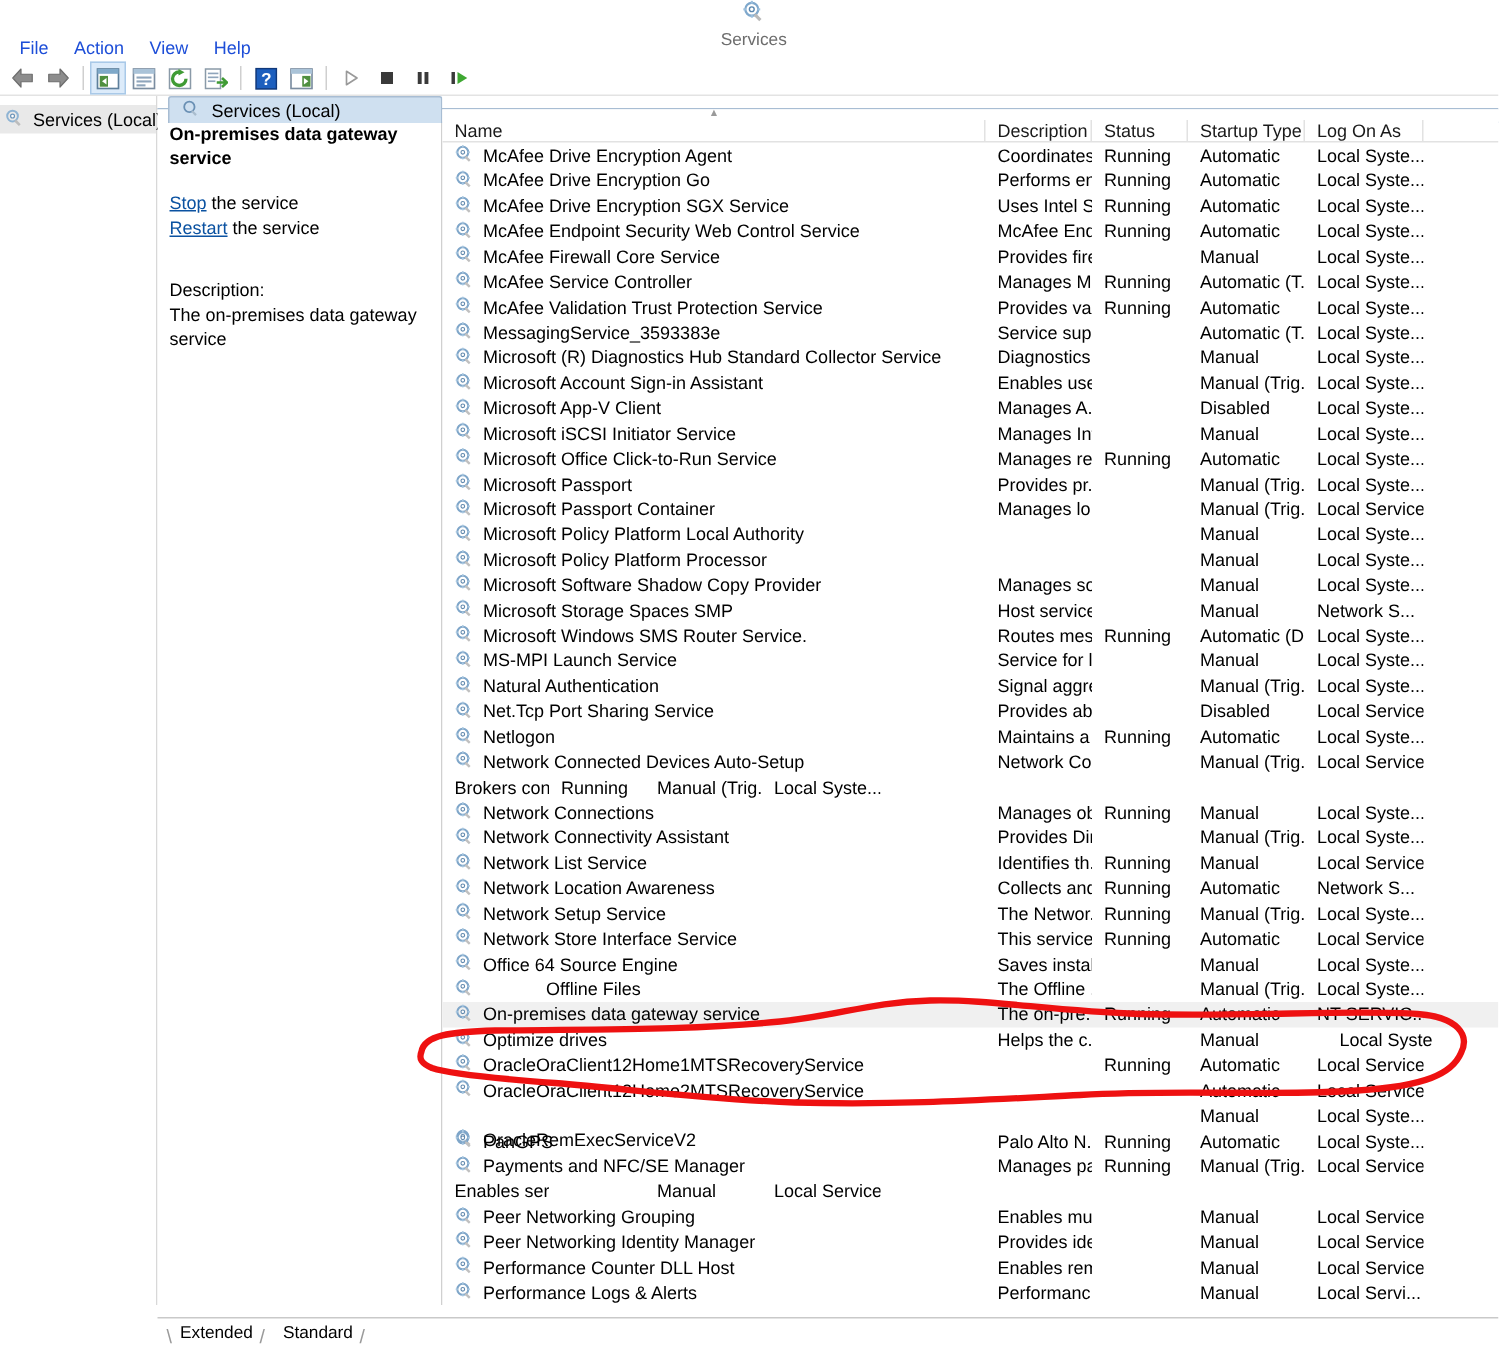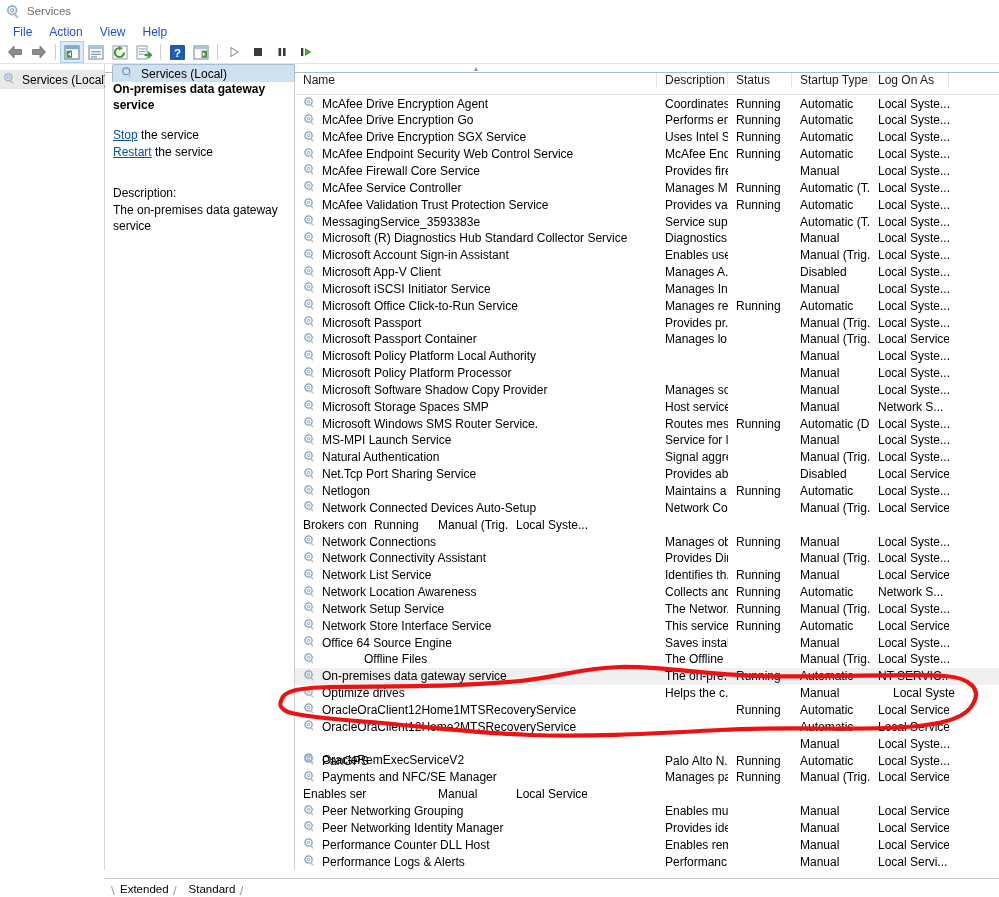--- a/index.html
+++ b/index.html
@@ -8,21 +8,21 @@
     background:#ffffff;
     font-family:"Liberation Sans","DejaVu Sans",sans-serif;
     font-size:12px;
     color:#000000;
     overflow:hidden;
     position:relative;
   }
   
   .titlebar{
     height:22px;display:flex;align-items:center;gap:6px;
-    padding-left:6px;background:#ffffff;
+    padding-left:6px;background:#ffffff;flex-direction:column;
   }
   .titlebar .title{font-size:11.5px;color:#6d6d6d;}
   .svcicon{width:15px;height:15px;display:inline-block;flex:0 0 auto;}
   
   .menubar{
     height:19px;display:flex;align-items:center;
     padding-left:5px;gap:0px;background:#ffffff;
   }
   .menubar .mi{
     font-size:12px;color:#1d4ed8;padding:2px 9px 2px 8px;cursor:default;
@@ -78,21 +78,21 @@
   }
   .detail-title{font-weight:bold;font-size:12px;margin-bottom:13px;}
   .detail-link{color:#0b52a1;text-decoration:underline;cursor:pointer;}
   .detail-actionline{margin-bottom:1px;}
   .detail-gap{height:24px;}
   .detail-desclabel{margin-bottom:1px;}
   .detail-desc{}
   
   .listpane{flex:1;display:flex;flex-direction:column;background:#fff;position:relative;}
   .listheader{
-    display:flex;height:21px;align-items:flex-start;
+    display:flex;height:21px;align-items:flex-end;
     background:#ffffff;border-bottom:1px solid #e2e2e2;
     position:relative;
   }
   .hcell{
     font-size:12px;display:flex;align-items:center;
     padding-left:8px;box-sizing:border-box;
     border-right:1px solid #e2e2e2;
     position:relative;color:#1a1a1a;
     cursor:default;
   }

